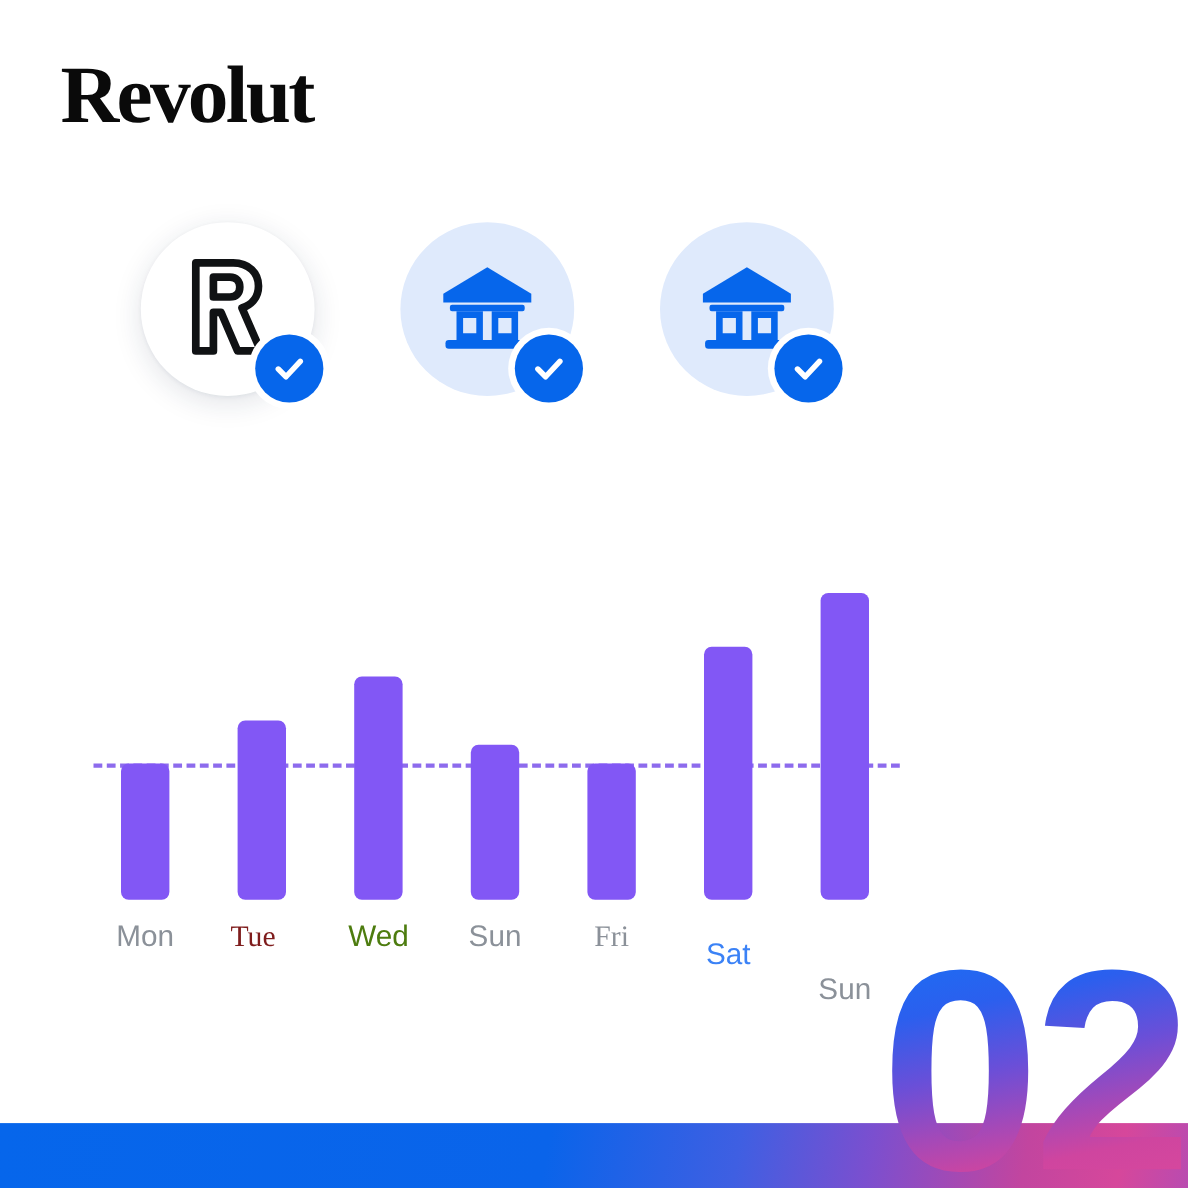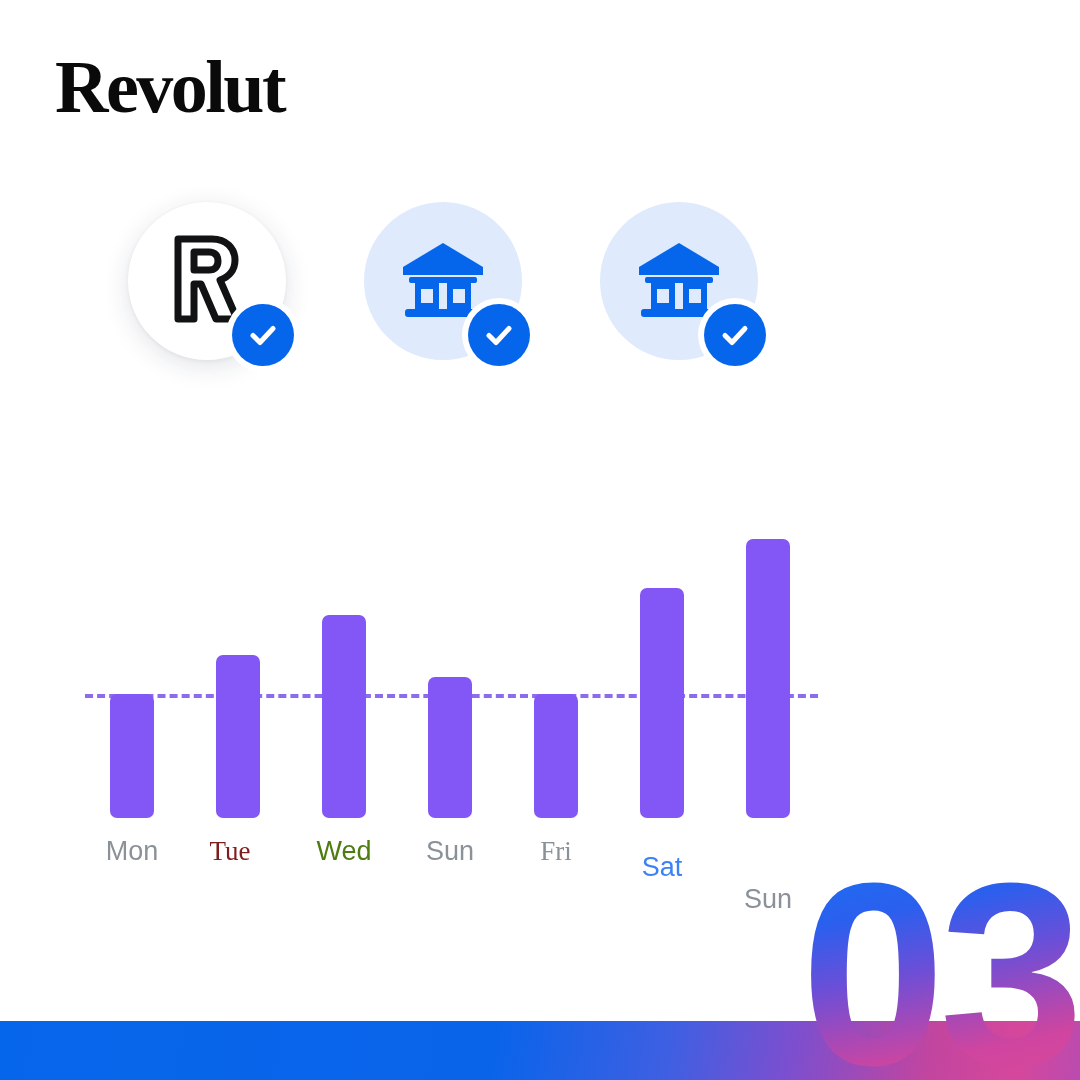--- a/index.html
+++ b/index.html
@@ -276,15 +276,15 @@
         <div class="day-label" style="left: 170px; color: #7f1d1d; font-family: Liberation Serif, serif;">Tue</div>
         <div class="day-label" style="left: 284px; color: #4d7c0f;">Wed</div>
         <div class="day-label" style="left: 390px; color: rgb(139, 145, 153);">Sun</div>
         <div class="day-label" style="left: 496px; color: rgb(139, 145, 153); font-family: Liberation Serif, serif;">Fri</div>
         <div class="day-label" style="left: 602px; color: #3b82f6; margin-top: 16px;">Sat</div>
         <div class="day-label" style="left: 708px; color: rgb(139, 145, 153); margin-top: 48px;">Sun</div>
       </div>
   </div>
 
   <div id="bottom-bar"></div>
-  <div id="step-number">03</div>
+  <div id="step-number">02</div>
 
 </div>
 
 </body></html>

